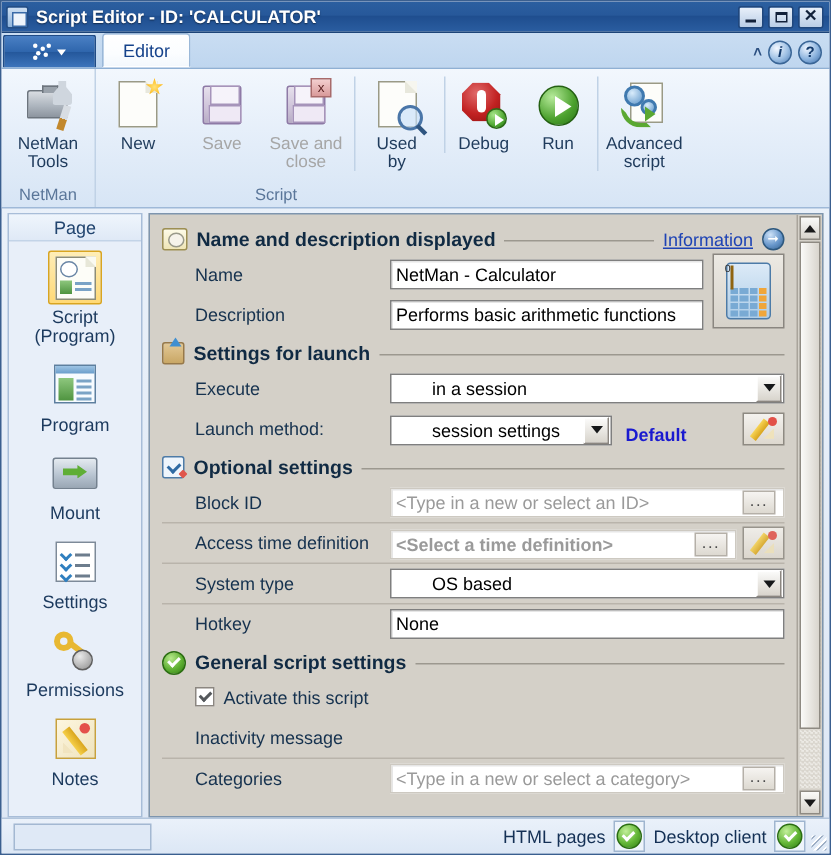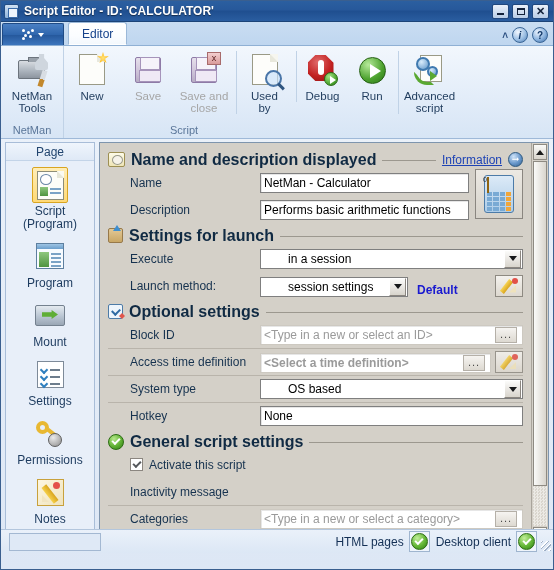--- a/index.html
+++ b/index.html
@@ -226,21 +226,21 @@
     border:1px solid #7e95ae; background:#d4d0c8;
     position:relative; overflow:hidden;
   }
   .form{
     position:absolute; left:0;top:0;right:17px;bottom:0;
     padding:7px 8px 0 8px; overflow:hidden;
   }
   .sect{ margin-bottom:3px; }
   .sect-head{ display:flex; align-items:center; gap:6px; height:19px; }
   .sect-ico{width:16px;height:16px;position:relative;flex:none;}
-  .sect-title{font-weight:bold;color:#102a43;font-size:16px;white-space:nowrap;}
+  .sect-title{font-weight:bold;color:#102a43;font-size:13px;white-space:nowrap;}
   .sect-rule{flex:1;height:1px;background:#9c988f;margin-top:1px;}
   .sect-link{color:#1e43b5;text-decoration:underline;font-size:12px;white-space:nowrap;}
   .sect-badge{
     width:15px;height:15px;border-radius:50%;flex:none;
     background:radial-gradient(circle at 35% 28%,#cfe3f8 0%,#6897cb 55%,#33618f 100%);
     border:1px solid #2d587f;color:#fff;font-size:9px;
     display:flex;align-items:center;justify-content:center;line-height:1;
   }
   .row{ display:flex; align-items:center; height:27px; }
   .row.sep{ border-top:1px solid #b9b4ab; }
@@ -334,21 +334,21 @@
   .strack{position:absolute;left:1px;right:1px;top:18px;bottom:18px;
     background:repeating-conic-gradient(#eceae5 0% 25%, #d9d5cd 0% 50%) 0 0/3px 3px;}
   .sthumb{
     position:absolute;left:0;right:0;top:0;height:325px;
     background:linear-gradient(to right,#fafaf8,#d9d5cd);
     border:1px solid #8e8a82;
   }
 
   
   .statusbar{
-    position:absolute;left:0;right:0;bottom:16px;height:24px;
+    position:absolute;left:0;right:0;bottom:0;height:24px;
     background:linear-gradient(to bottom,#eaf1fa,#dce7f5);
     border-top:1px solid #b3c6dd;
     display:flex;align-items:center;padding:0 4px;
   }
   .st-left{
     width:92px;height:18px;margin-left:4px;
     background:#dfe9f6;border:1px solid #a3b8d2;
   }
   .st-right{margin-left:auto;display:flex;align-items:center;gap:6px;padding-right:12px;}
   .st-item{display:flex;align-items:center;gap:5px;color:#143055;font-size:12px;}

